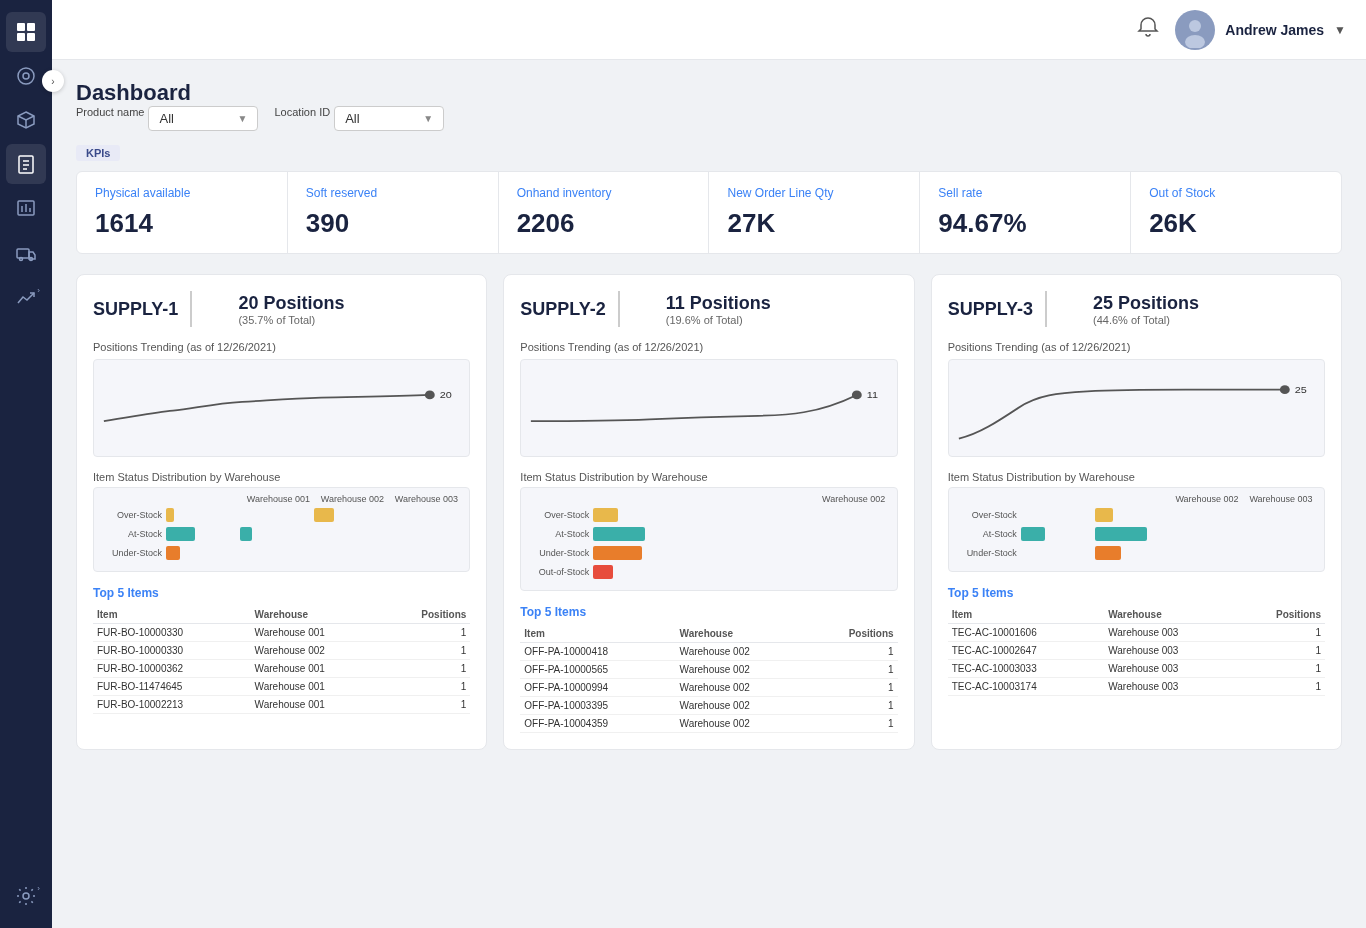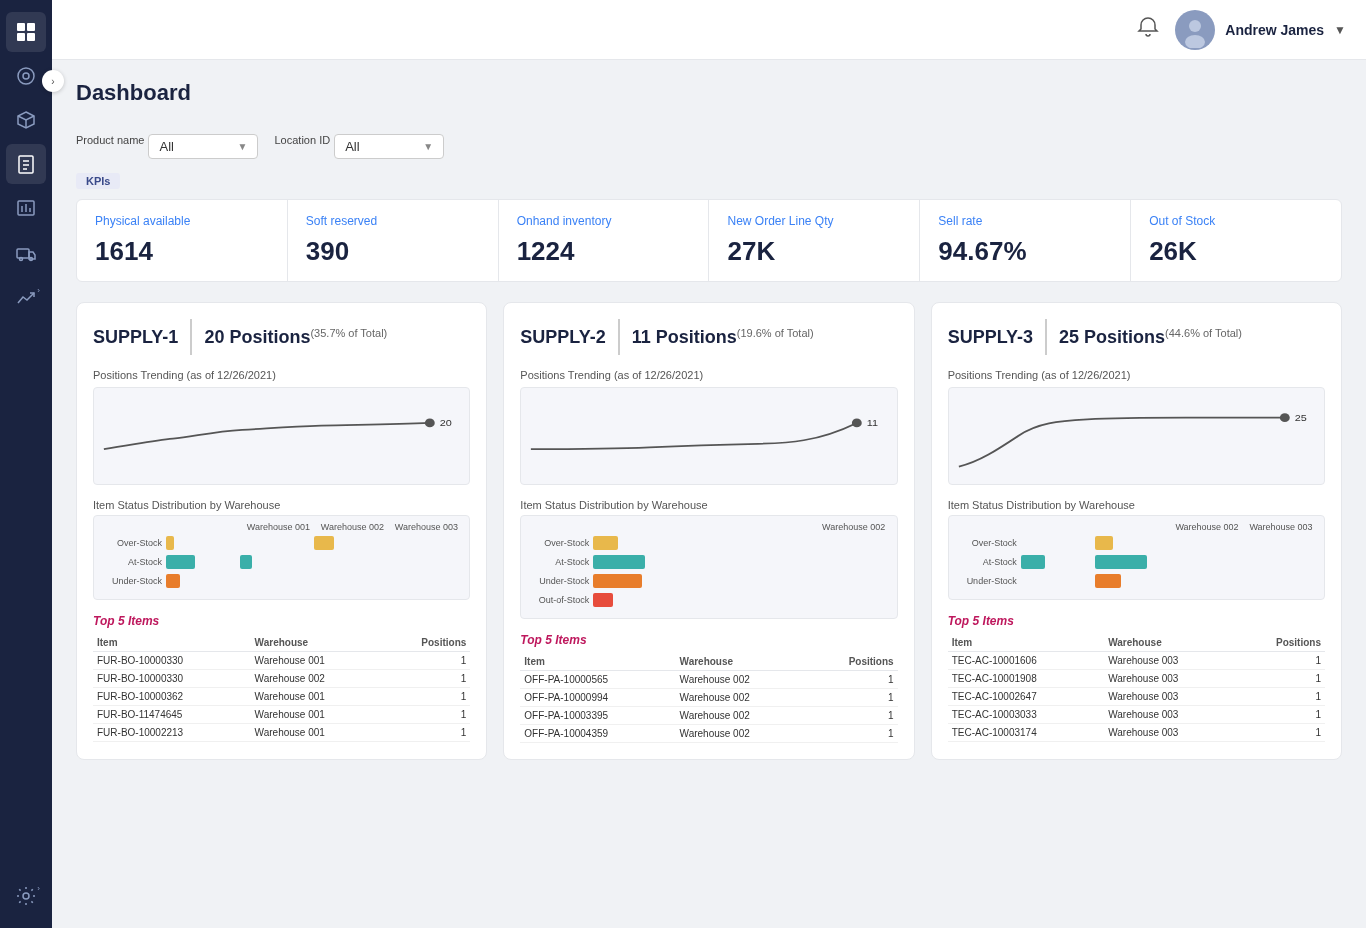--- a/index.html
+++ b/index.html
@@ -114,21 +114,21 @@
     
     .content {
       flex: 1;
       overflow-y: auto;
       padding: 20px 24px;
     }
     .page-title {
       font-size: 22px;
       font-weight: 700;
       color: #1a2340;
-      margin-bottom: 28px;
+      margin-bottom: 0;
     }
 
     
     .filters {
       display: flex;
       gap: 16px;
       margin-bottom: 12px;
     }
     .filter-group { display: flex; flex-direction: row; gap: 4px; }
     .filter-label { font-size: 11px; color: #444; }
@@ -200,21 +200,21 @@
     .supply-name {
       font-size: 18px;
       font-weight: 800;
       color: #1a2340;
     }
     .supply-divider {
       width: 2px;
       height: 36px;
       background: #ccc;
     }
-    .supply-stats { display: flex; flex-direction: row; }
+    .supply-stats { display: flex; flex-direction: column; margin-left: 34px; }
     .supply-positions { font-size: 18px; font-weight: 700; color: #1a2340; }
     .supply-pct { font-size: 11px; color: #666; }
 
     
     .chart-section {
       margin-bottom: 14px;
     }
     .chart-title { font-size: 11px; color: #555; margin-bottom: 6px; }
     .chart-box {
       background: #f5f6fa;
@@ -249,21 +249,21 @@
       align-items: center;
       margin-bottom: 5px;
       gap: 4px;
     }
     .bar-label { font-size: 9px; color: #555; width: 60px; text-align: right; flex-shrink: 0; }
     .bar-cell { width: 70px; display: flex; align-items: center; }
     .bar-fill { height: 14px; border-radius: 2px; }
 
     
     .top5-section {}
-    .top5-title { font-size: 12px; font-weight: 600; color: #be185d; margin-bottom: 6px; font-style: italic; }
+    .top5-title { font-size: 12px; font-weight: 600; color: #3b82f6; margin-bottom: 6px; }
     .top5-table { width: 100%; border-collapse: collapse; font-size: 10px; }
     .top5-table th {
       text-align: left;
       color: #555;
       font-weight: 600;
       border-bottom: 1px solid #e5e7eb;
       padding: 3px 4px;
     }
     .top5-table th.right { text-align: right; }
     .top5-table td {
@@ -400,21 +400,21 @@
         <div class="kpi-card">
           <div class="kpi-card-label">Physical available</div>
                    <div class="kpi-card-value">1614</div>
         </div>
         <div class="kpi-card">
           <div class="kpi-card-label">Soft reserved</div>
                    <div class="kpi-card-value">390</div>
         </div>
         <div class="kpi-card">
           <div class="kpi-card-label">Onhand inventory</div>
-                   <div class="kpi-card-value">1224</div>
+                   <div class="kpi-card-value">2206</div>
         </div>
         <div class="kpi-card">
           <div class="kpi-card-label">New Order Line Qty</div>
                    <div class="kpi-card-value">27K</div>
         </div>
         <div class="kpi-card">
           <div class="kpi-card-label">Sell rate</div>
                    <div class="kpi-card-value">94.67%</div>
         </div>
         <div class="kpi-card">
@@ -576,20 +576,25 @@
             <table class="top5-table">
               <thead>
                 <tr>
                   <th>Item</th>
                   <th>Warehouse</th>
                   <th class="right">Positions</th>
                 </tr>
               </thead>
               <tbody>
                 <tr>
+                  <td>OFF-PA-10000418</td>
+                  <td>Warehouse 002</td>
+                  <td class="right">1</td>
+                </tr>
+                <tr>
                   <td>OFF-PA-10000565</td>
                   <td>Warehouse 002</td>
                   <td class="right">1</td>
                 </tr>
                 <tr>
                   <td>OFF-PA-10000994</td>
                   <td>Warehouse 002</td>
                   <td class="right">1</td>
                 </tr>
                 <tr>
@@ -666,25 +671,20 @@
                   <th class="right">Positions</th>
                 </tr>
               </thead>
               <tbody>
                 <tr>
                   <td>TEC-AC-10001606</td>
                   <td>Warehouse 003</td>
                   <td class="right">1</td>
                 </tr>
                 <tr>
-                  <td>TEC-AC-10001908</td>
-                  <td>Warehouse 003</td>
-                  <td class="right">1</td>
-                </tr>
-                <tr>
                   <td>TEC-AC-10002647</td>
                   <td>Warehouse 003</td>
                   <td class="right">1</td>
                 </tr>
                 <tr>
                   <td>TEC-AC-10003033</td>
                   <td>Warehouse 003</td>
                   <td class="right">1</td>
                 </tr>
                 <tr>

